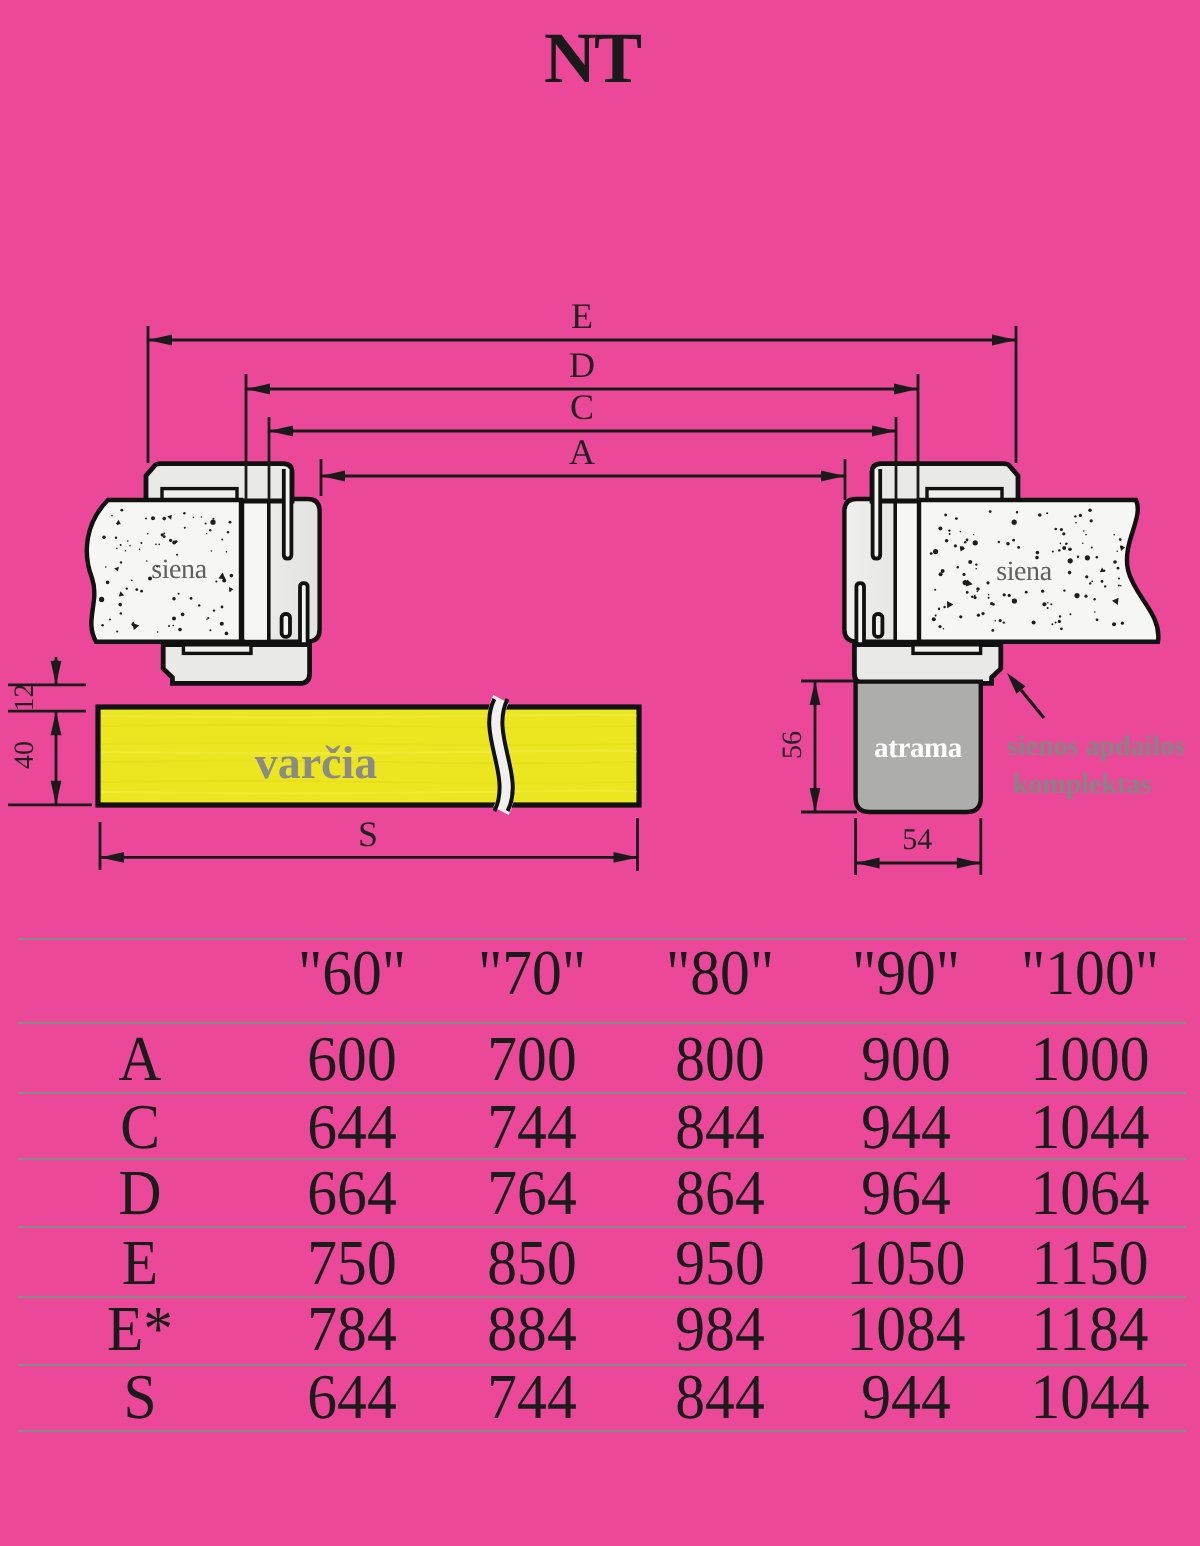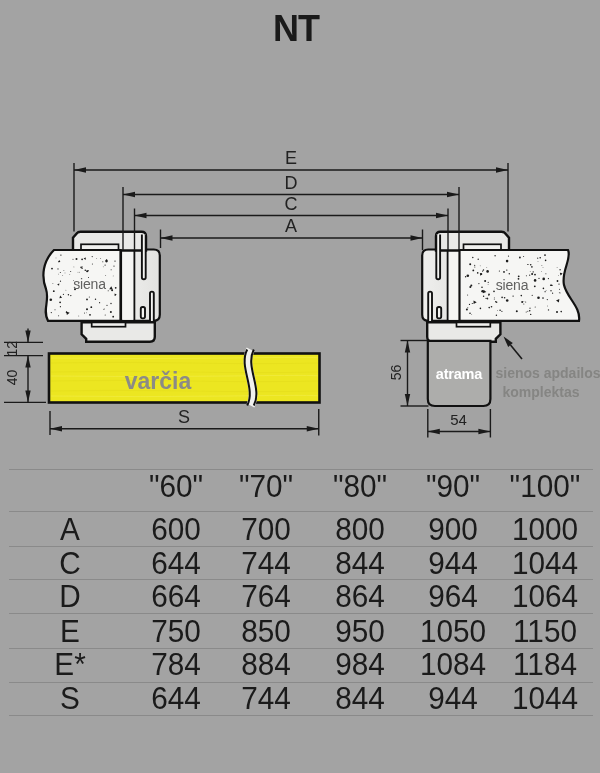--- a/index.html
+++ b/index.html
@@ -1,18 +1,18 @@
 <!DOCTYPE html>
 <html><head>
 <meta charset="utf-8">
 <style>
 * { margin:0; padding:0; box-sizing:border-box; }
 html,body { width:600px; height:773px; background:#f0f0ee; font-family:"Liberation Sans", sans-serif;
   -webkit-font-smoothing:antialiased; }
-#page { position:relative; width:600px; height:773px; overflow:hidden; background:#a3a3a3; transform:translateZ(0); }
+#page { position:relative; width:600px; height:773px; overflow:hidden; background:#ec4899; transform:translateZ(0);font-family:Liberation Serif, serif; }
 #title { position:absolute; top:8px; left:-4px; width:600px; text-align:center;
   font-size:36px; font-weight:bold; color:#1a1a1a; letter-spacing:-1px; }
 svg.draw { position:absolute; top:0; left:0; }
 .hl { position:absolute; left:9px; width:584px; height:1px; background:#8a8a8a; }
 .tr { position:absolute; left:0; width:600px; height:34px; }
 .tr span { position:absolute; display:block; text-align:center; font-size:32px;
   color:#1b1b1b; line-height:34px; letter-spacing:0;
   transform:scaleX(0.93); transform-origin:center; }
 </style>
 </head>

